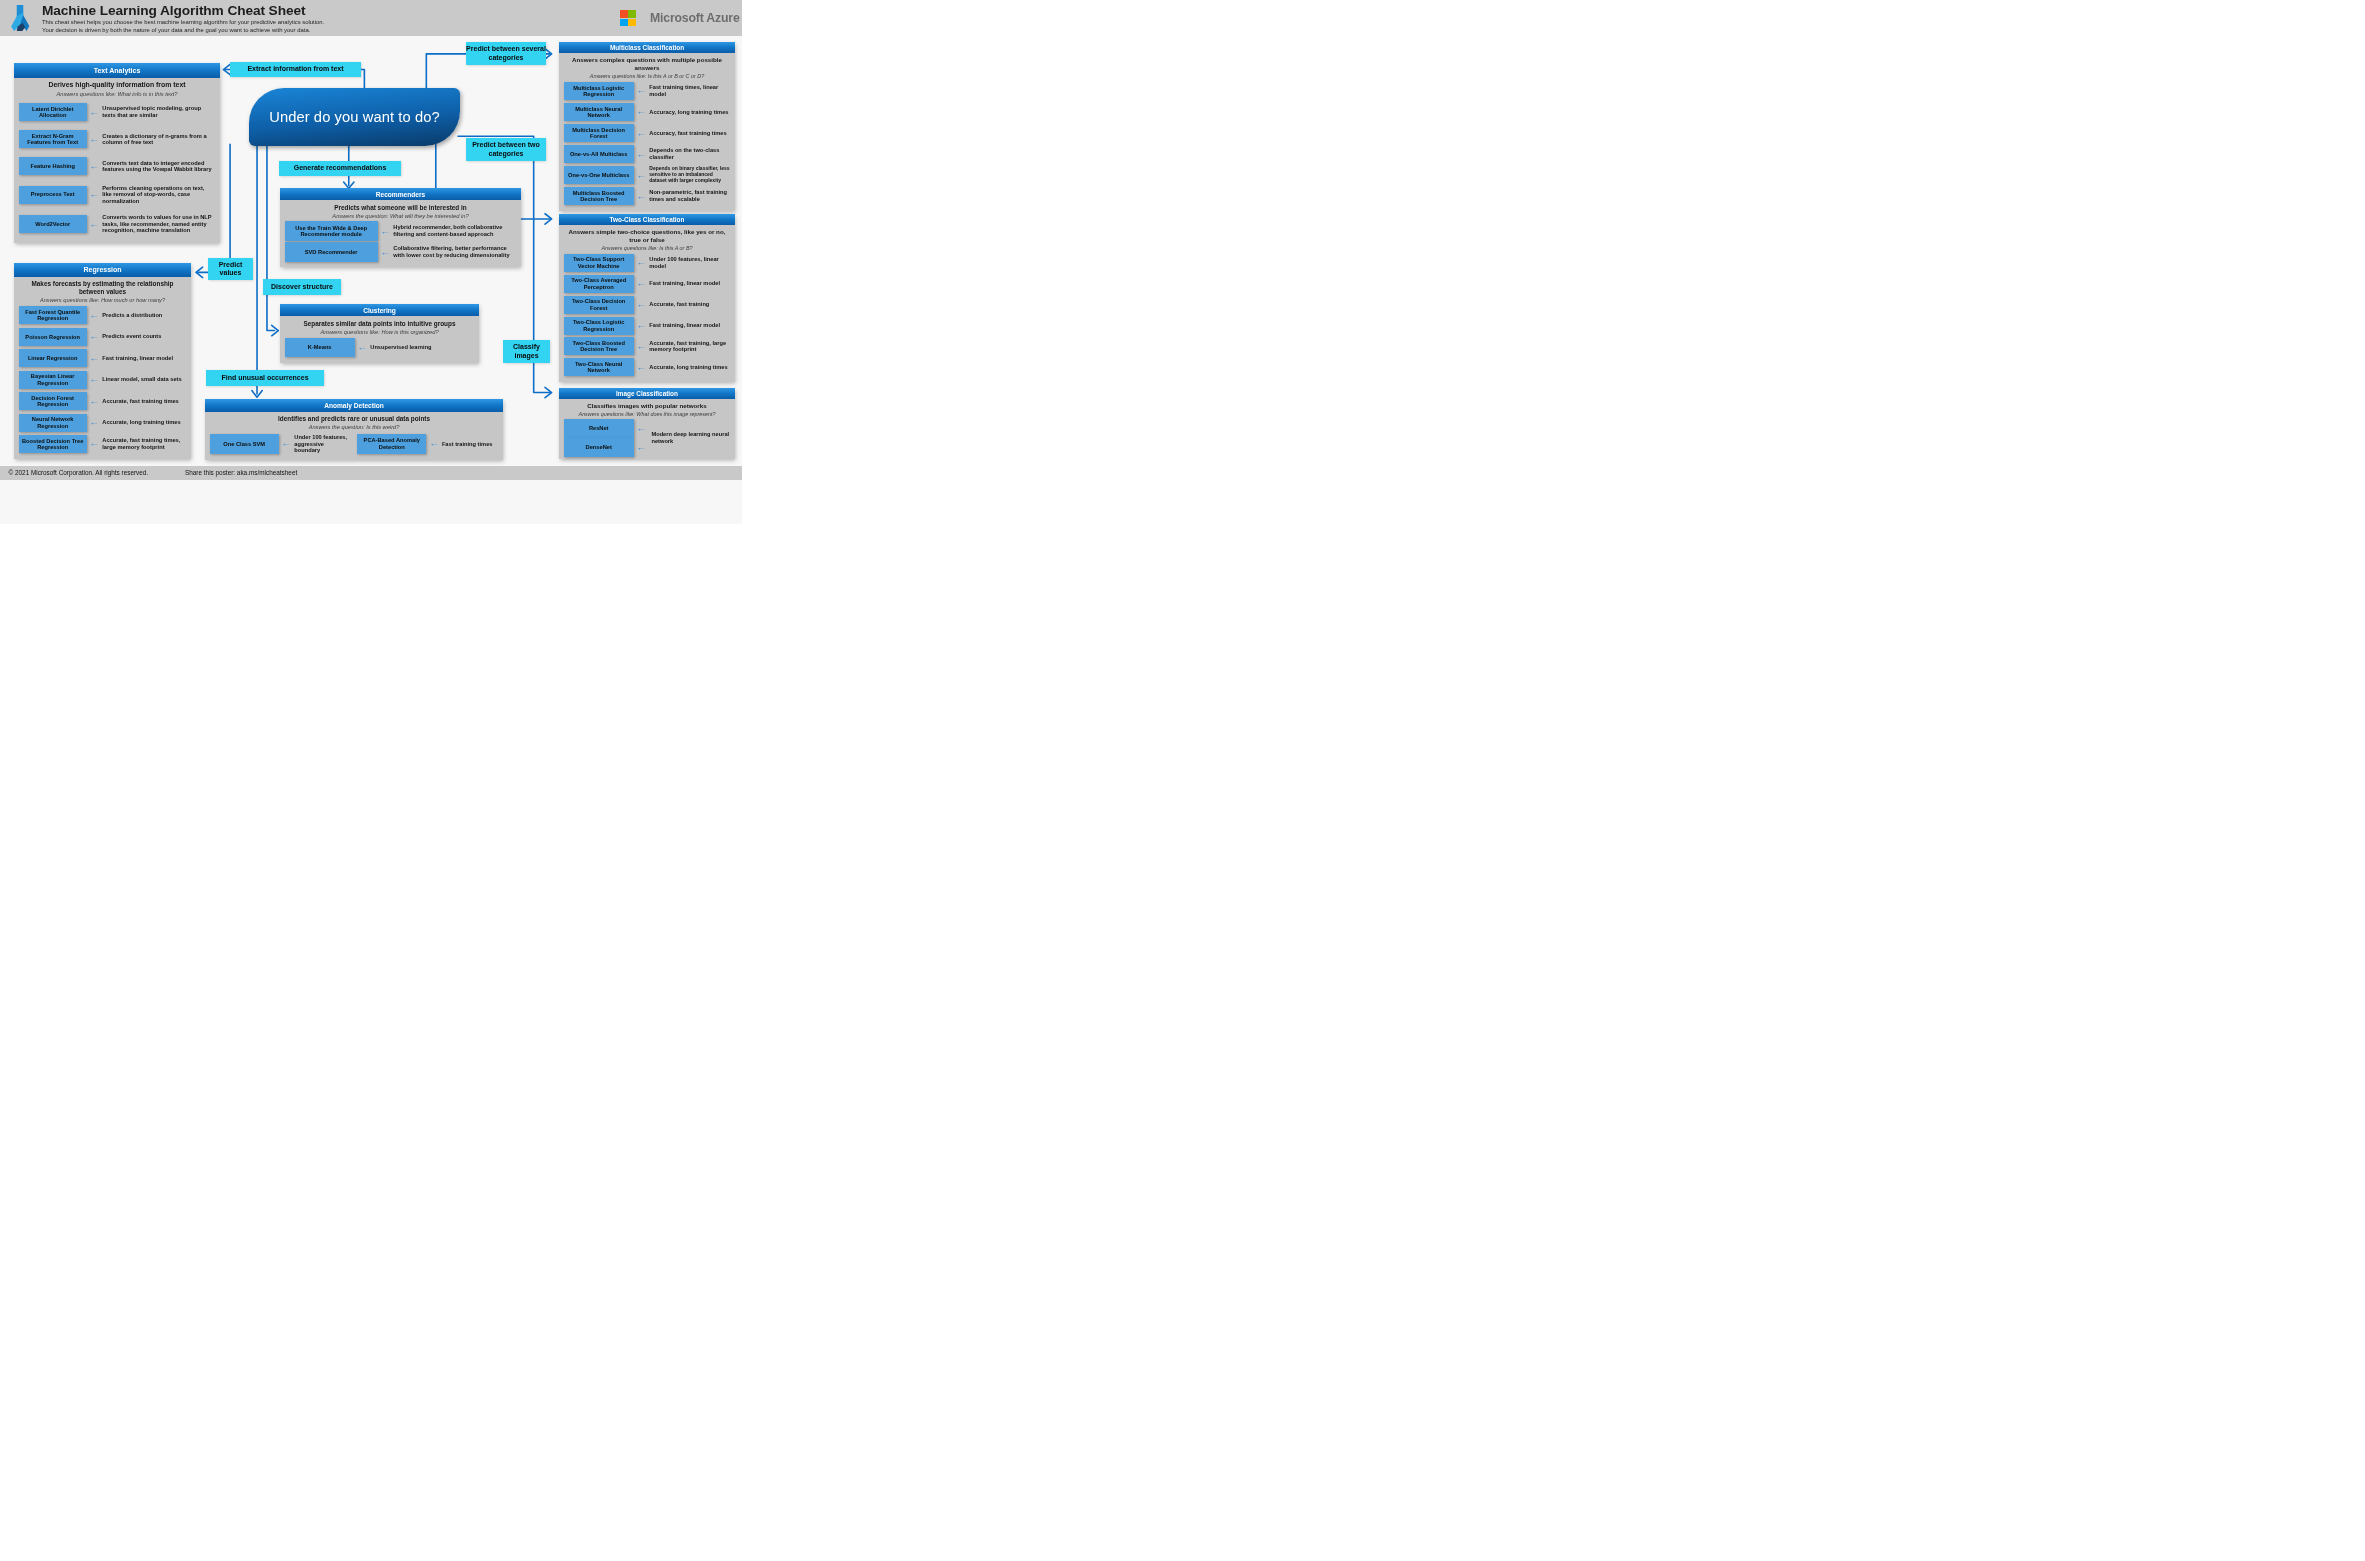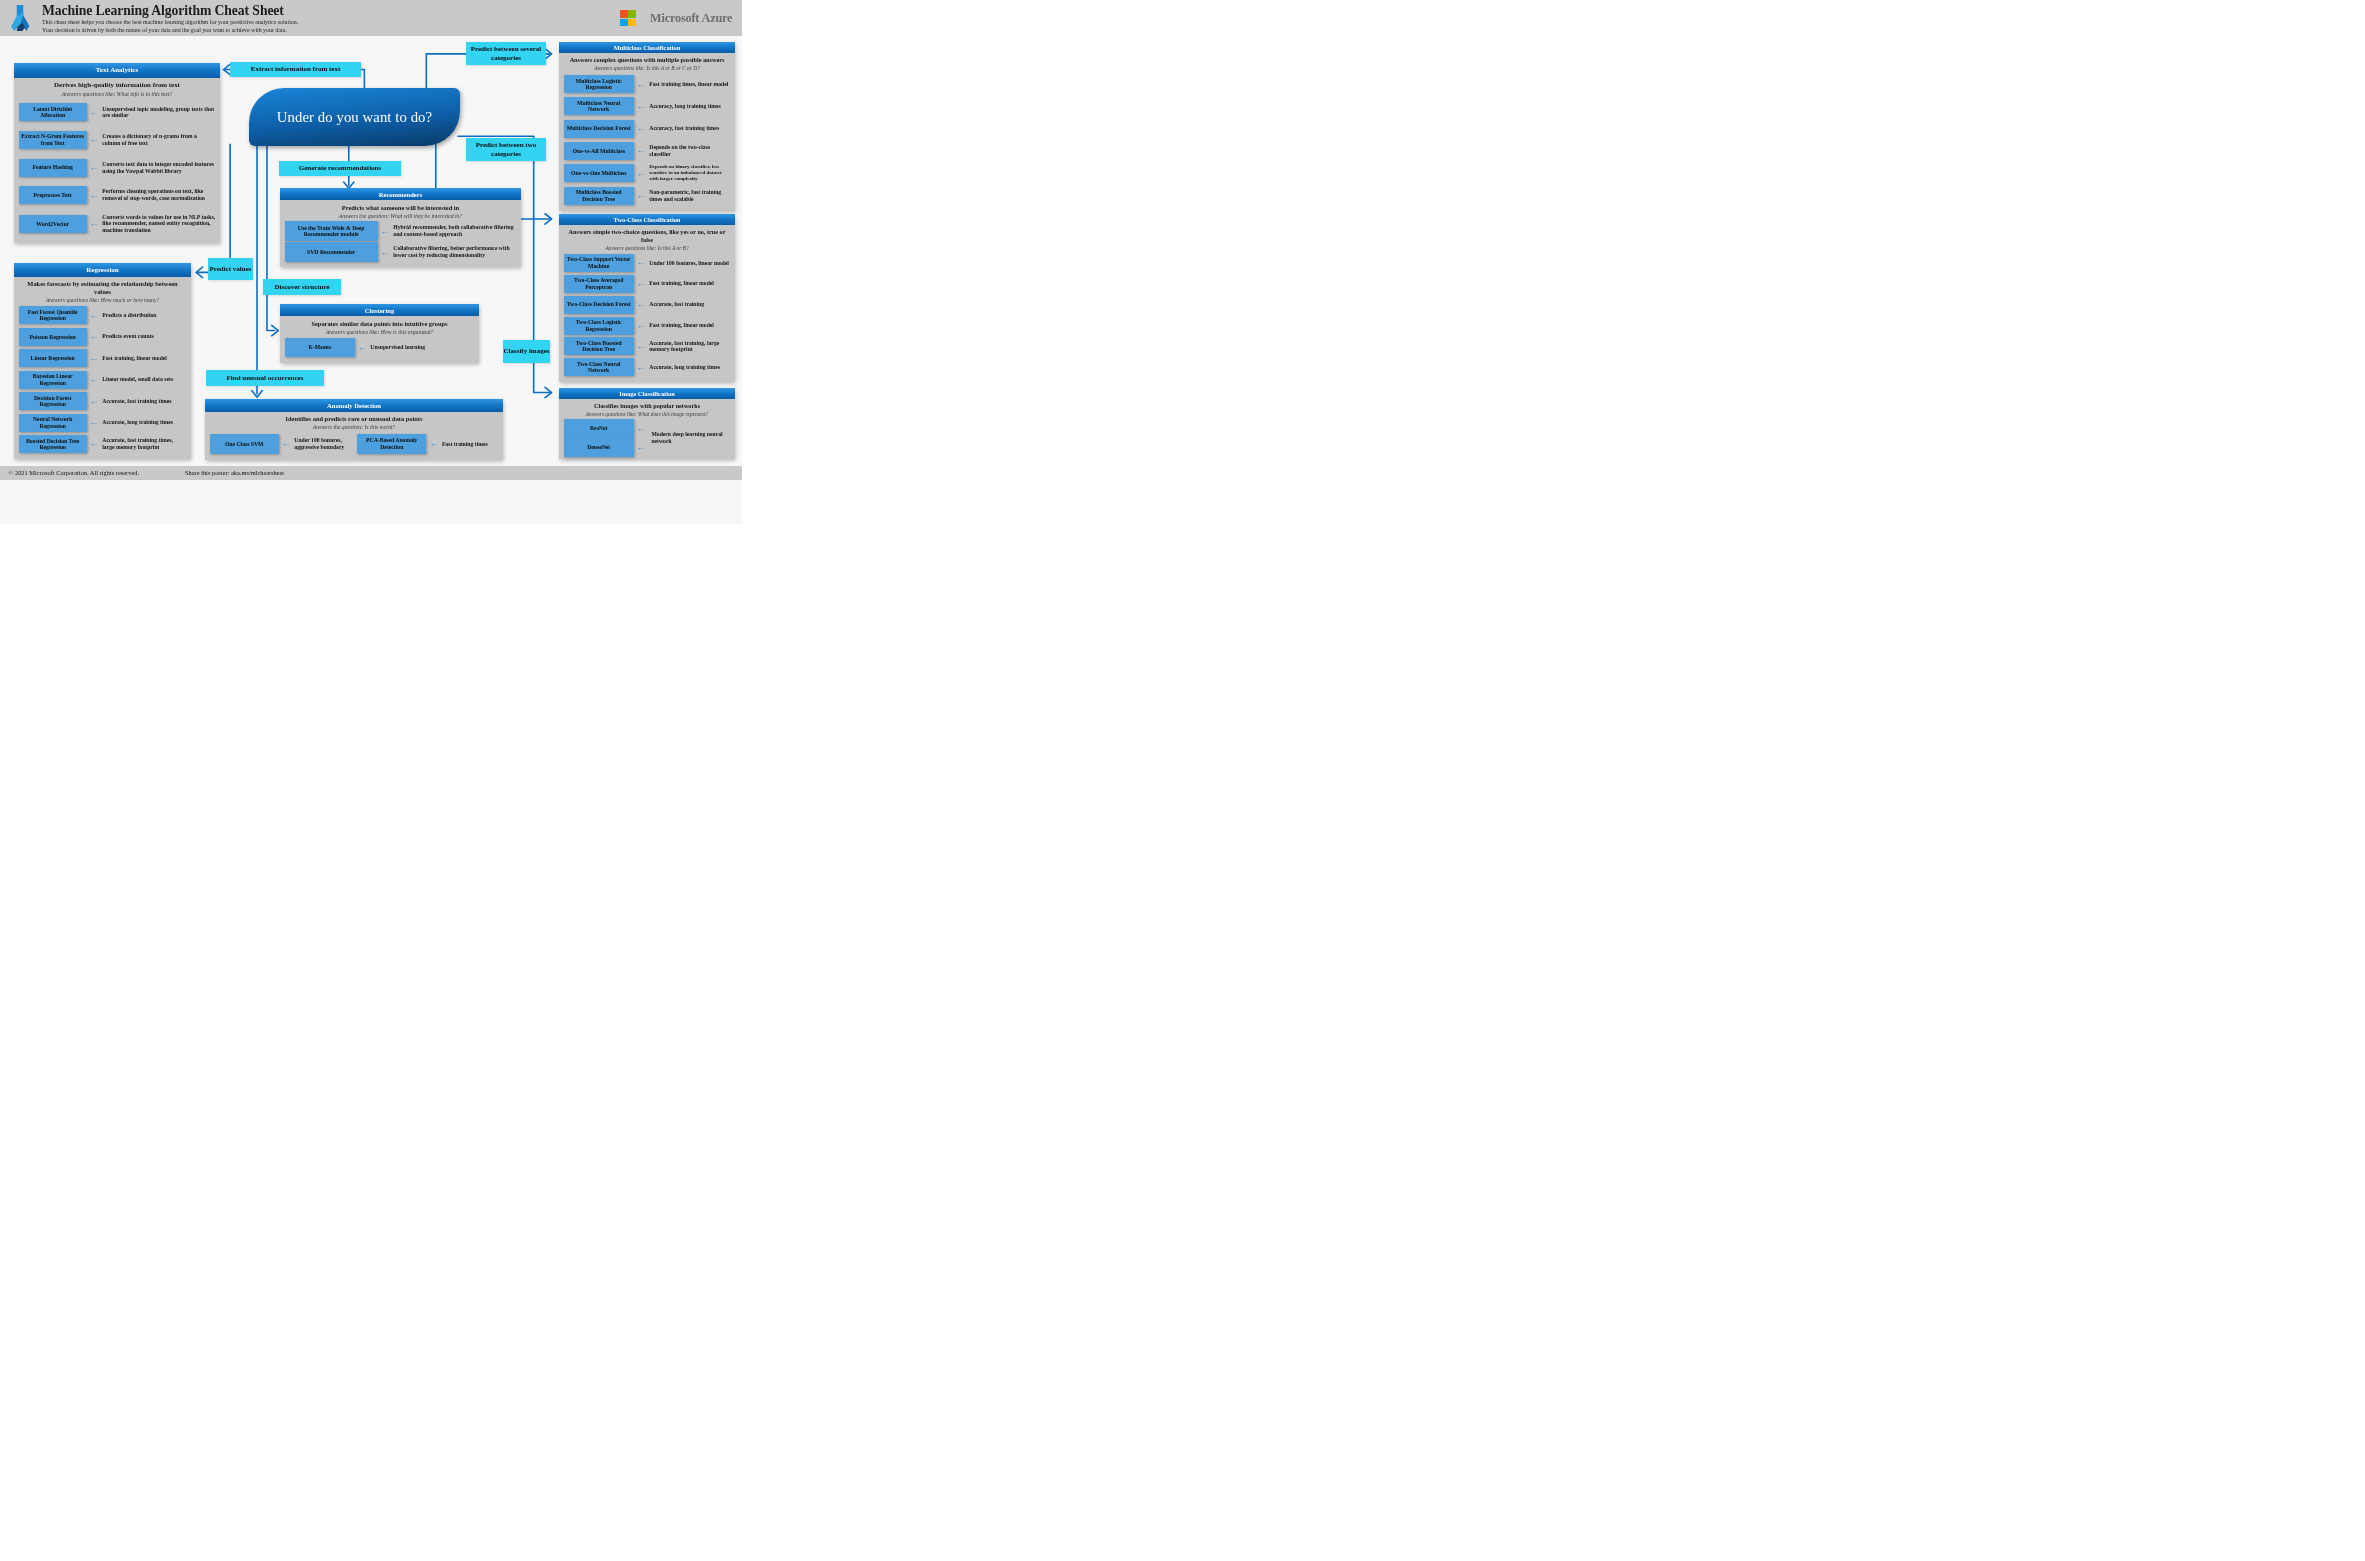--- a/index.html
+++ b/index.html
@@ -1,18 +1,18 @@
 <!DOCTYPE html>
 <html style="font-size:7.6px"><head>
 <meta charset="utf-8">
 <title>Machine Learning Algorithm Cheat Sheet</title>
 <style>
   html,body{margin:0;padding:0;background:#ffffff;}
   .canvas{position:relative;width:742px;height:524px;background:#f7f7f7;overflow:hidden;
-          font-family:Liberation Serif, serif;}
+          font-family:Liberation Sans, sans-serif;}
   
   .band{position:absolute;left:0;width:742px;background:#c9c9c9;}
   #top-band{top:0;height:36px;}
   #bottom-band{top:466px;height:14px;}
   .page-title{position:absolute;left:42px;top:2.8px;font-size:13.7px;font-weight:700;color:#1d1d1d;letter-spacing:-0.1px;}
   .page-sub{position:absolute;left:42px;font-size:5.9px;color:#242424;}
   #sub1{top:19px;} #sub2{top:26.5px;}
   #ml-logo{position:absolute;left:8.5px;top:3.8px;}
   #ms-logo{position:absolute;left:620px;top:10.4px;display:flex;align-items:center;}
   #ms-logo .win{display:grid;grid-template-columns:7.6px 7.6px;grid-template-rows:7.6px 7.6px;gap:0.9px;}

